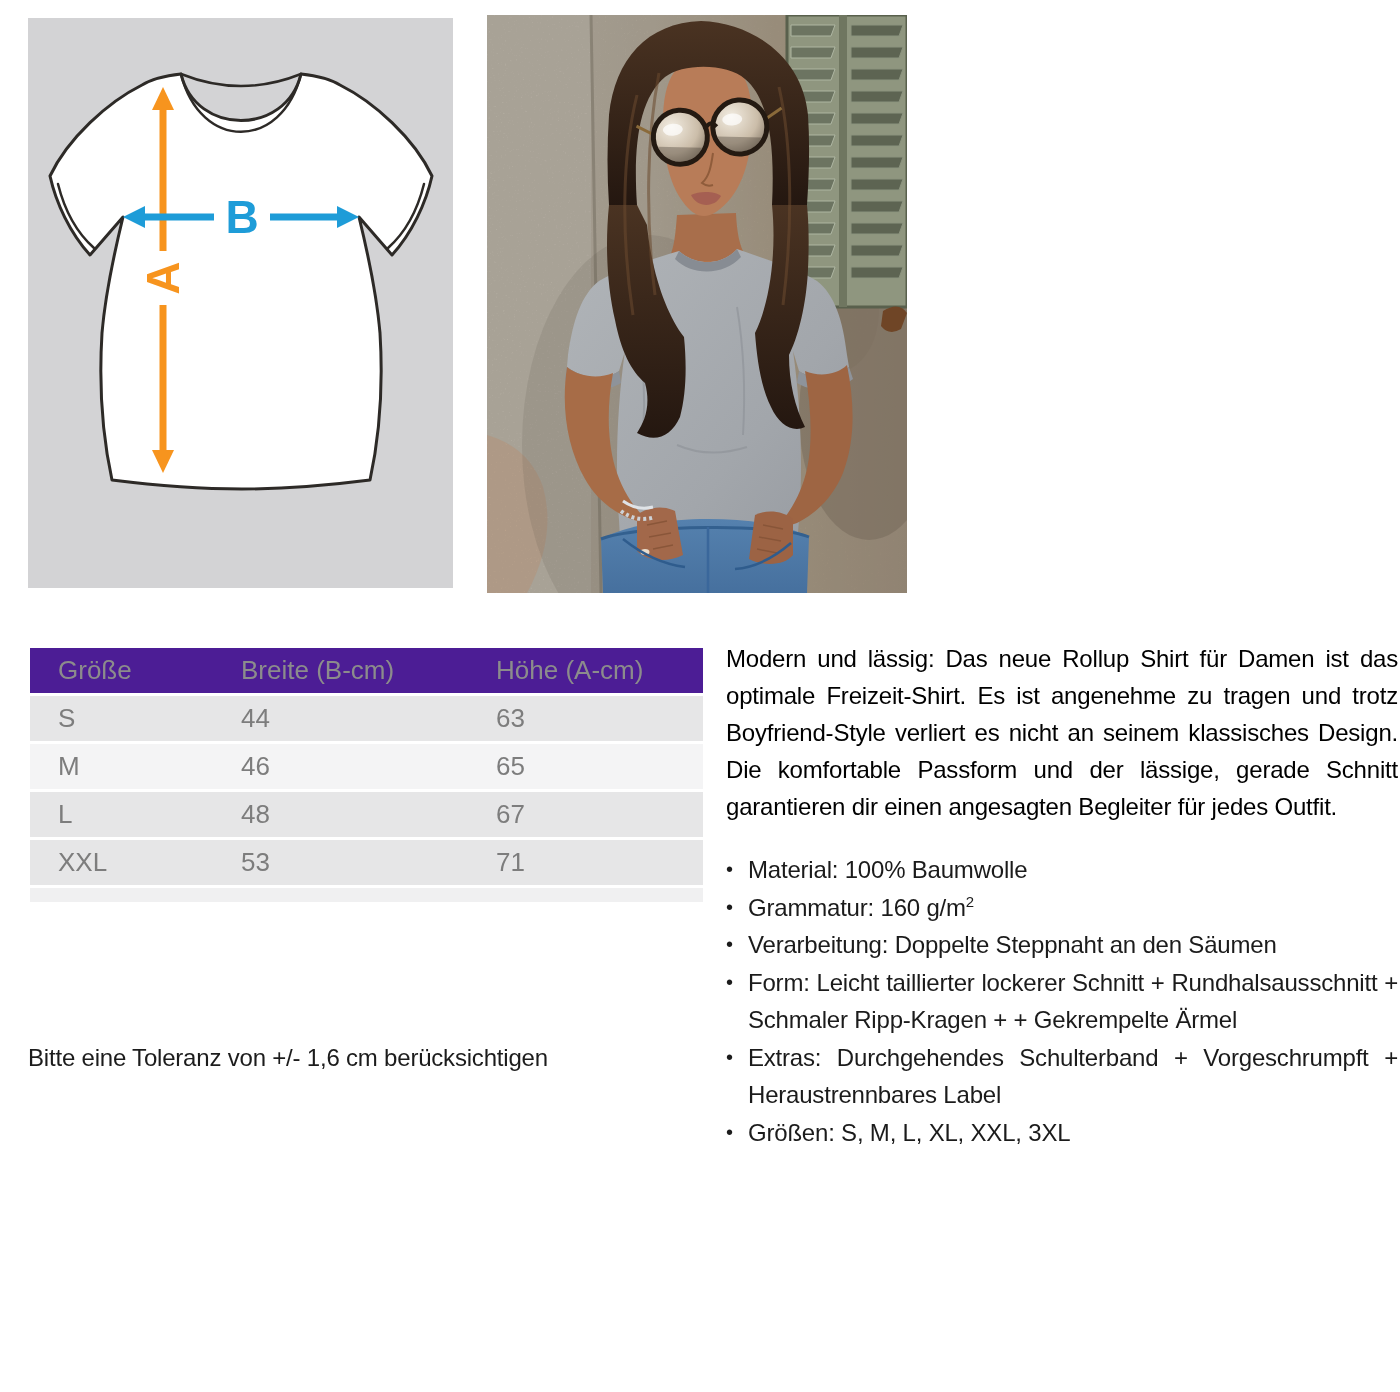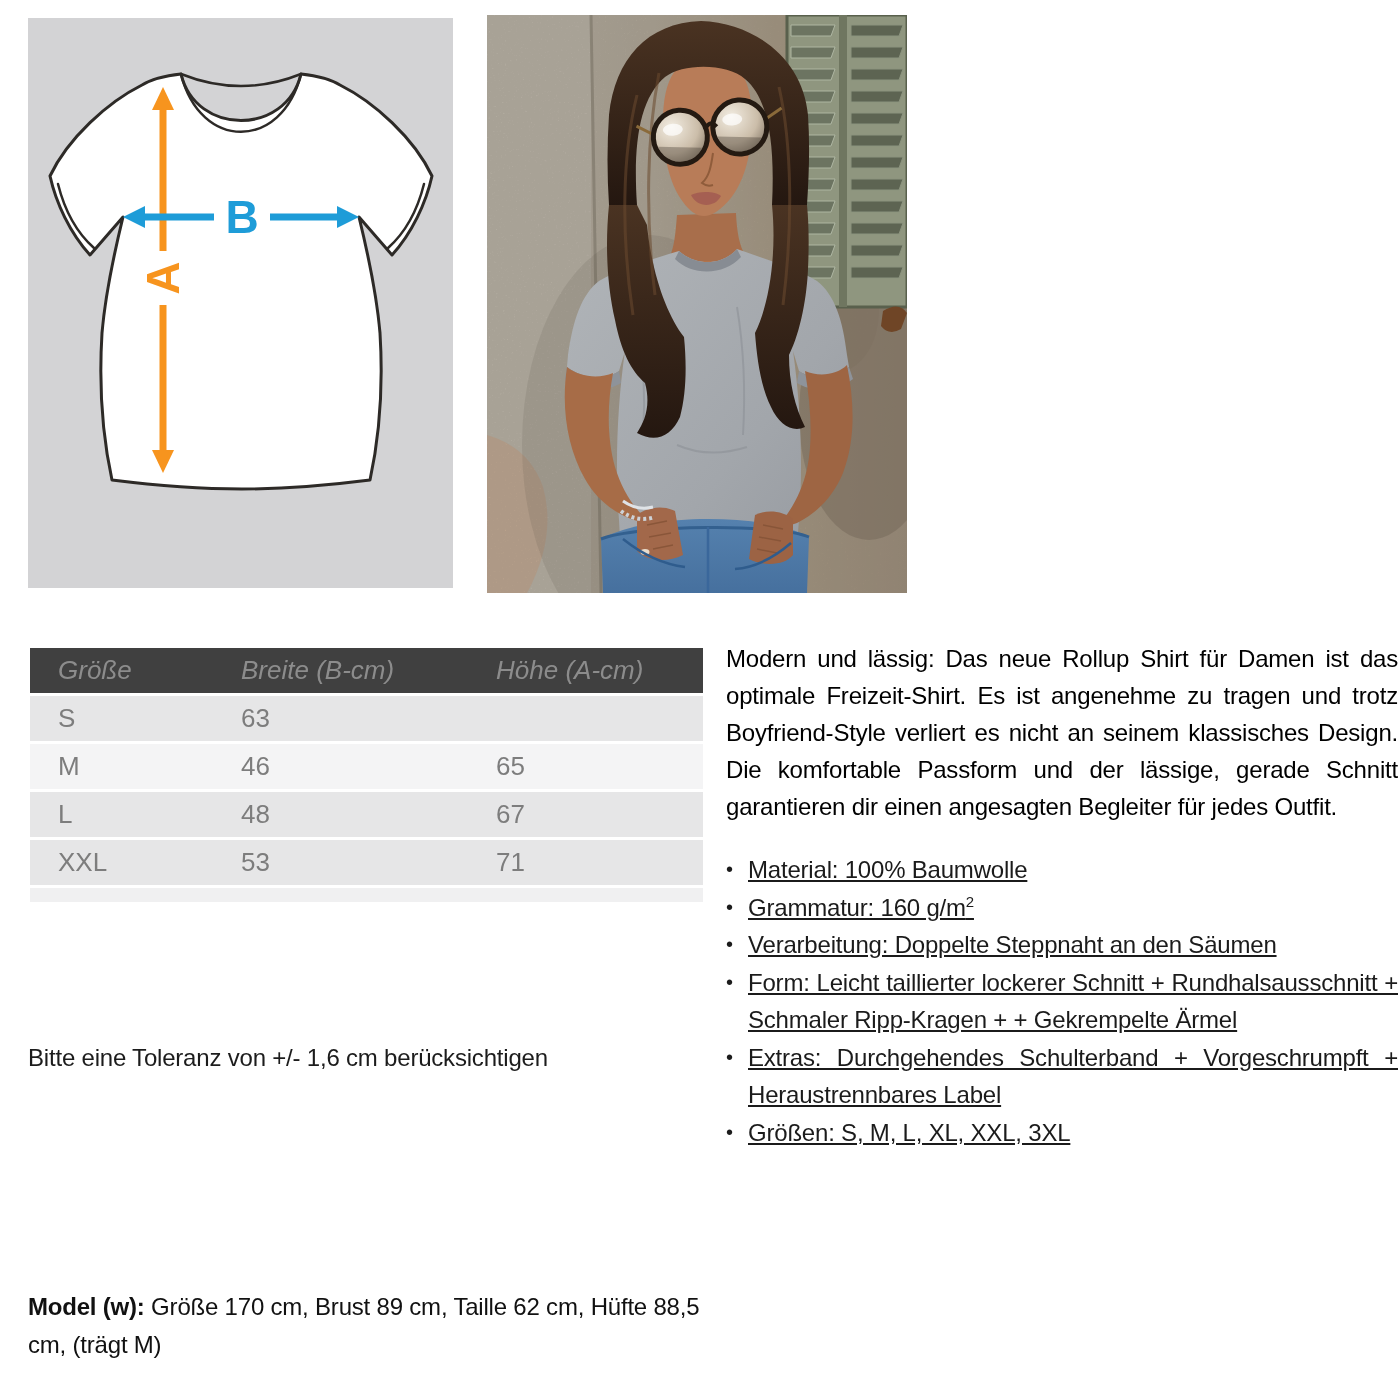--- a/index.html
+++ b/index.html
@@ -11,32 +11,32 @@
   .diagram svg{display:block;width:100%;height:100%;}
 
   
   .photo{position:absolute;left:487px;top:15px;width:420px;height:578px;}
   .photo svg{display:block;width:100%;height:100%;}
 
   
   .size-table{position:absolute;left:30px;top:648px;width:673px;font-size:26px;}
   .t-row{display:grid;grid-template-columns:211px 255px 1fr;height:45px;margin-bottom:3px;align-items:center;}
   .t-row .c0{padding-left:28px;}
-  .t-head{background:#404040;color:#8c8c8c;font-style:italic;}
+  .t-head{background:#4c1d95;color:#8c8c8c;}
   .t-dark{background:#e6e6e7;color:#7d7d7d;}
   .t-light{background:#f4f4f5;color:#7d7d7d;}
   .t-foot{height:14px;background:#f0f0f1;}
 
   
   .desc{position:absolute;left:726px;top:640px;width:672px;}
   .intro{font-size:24px;line-height:37px;letter-spacing:-0.2px;text-align:justify;color:#000000;}
   .bullets{margin-top:26px;}
   .bullet-item{display:flex;font-size:24px;line-height:37.5px;letter-spacing:-0.2px;color:#1b1b1b;}
   .bullet-dot{flex:none;width:22px;font-size:20px;line-height:37.5px;text-align:left;}
-  .bullet-text{flex:1;text-align:justify;text-decoration:underline;}
+  .bullet-text{flex:1;text-align:justify;}
   .bullet-text sup{font-size:15px;line-height:0;}
 
   
   .tolerance{position:absolute;left:28px;top:1044px;width:680px;font-size:24px;letter-spacing:-0.2px;color:#1c1c1c;}
   .model-info{position:absolute;left:28px;top:1288px;width:690px;font-size:24px;line-height:38px;letter-spacing:-0.2px;color:#111;}
   .model-info b{font-weight:bold;}
 </style>
 </head>
 <body>
 
@@ -255,20 +255,21 @@
 
   <div class="size-table">
     <div class="t-row t-head" id="table-head">
         <div class="c0">Größe</div>
         <div class="c1">Breite (B-cm)</div>
         <div class="c2">Höhe (A-cm)</div>
       </div>
     <div id="table-body">
         <div class="t-row t-dark">
           <div class="c0">S</div>
+          <div class="c1">44</div>
           <div class="c2">63</div>
         </div>
         <div class="t-row t-light">
           <div class="c0">M</div>
           <div class="c1">46</div>
           <div class="c2">65</div>
         </div>
         <div class="t-row t-dark">
           <div class="c0">L</div>
           <div class="c1">48</div>
@@ -308,17 +309,14 @@
           <span class="bullet-dot">•</span>
           <span class="bullet-text">Extras: Durchgehendes Schulterband + Vorgeschrumpft + Heraustrennbares Label</span>
         </div>
         <div class="bullet-item">
           <span class="bullet-dot">•</span>
           <span class="bullet-text">Größen:  S, M, L, XL, XXL, 3XL</span>
         </div>
       </div>
   </div>
 
-  <div class="model-info">
-    <b>Model (w):</b><span> Größe 170 cm, Brust 89 cm, Taille 62 cm, Hüfte 88,5 cm, (trägt M)</span>
-  </div>
 
 </div>
 
 </body></html>

